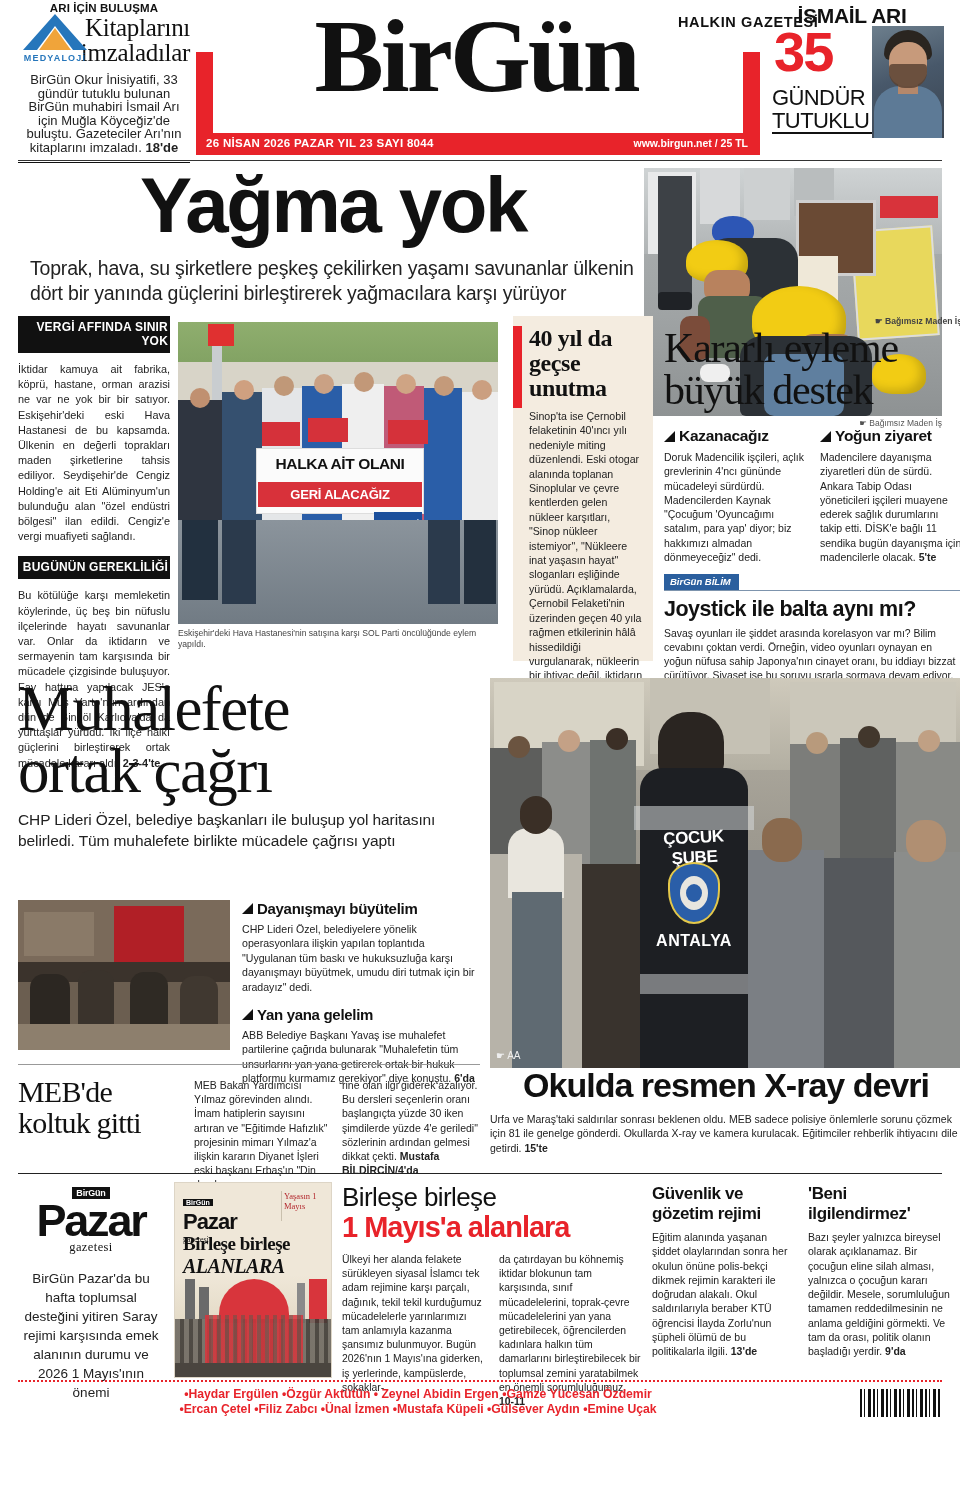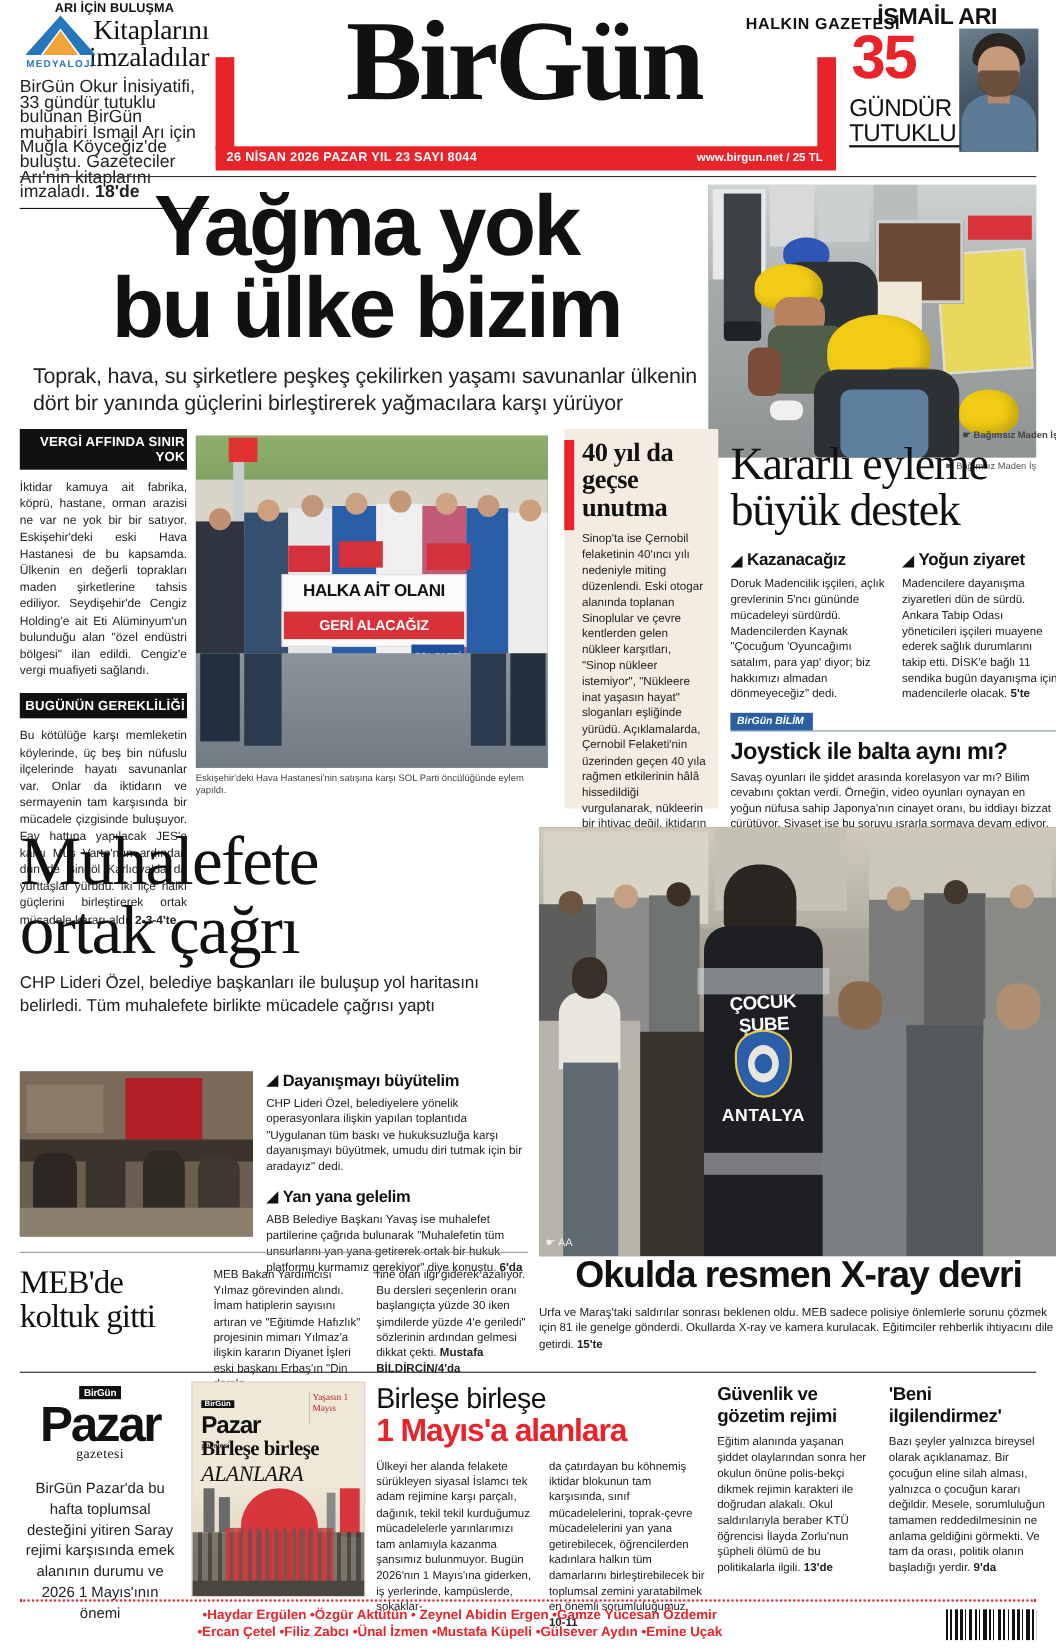--- a/index.html
+++ b/index.html
@@ -22,22 +22,22 @@
     font-weight: bold; font-size: 11.5px; letter-spacing: .1px;
     text-align: center; color: #111; margin-bottom: 1px;
   }
   .promo-head {
     font-family: "Liberation Serif", serif;
     font-size: 25px; line-height: 25px; color: #111;
     text-align: right; font-weight: 400;
     letter-spacing: -.3px;
   }
   .promo-body {
-    font-size: 16px; line-height: 13.6px; color: #222;
-    margin-top: 8px; text-align: left;
+    font-size: 13px; line-height: 13.6px; color: #222;
+    margin-top: 8px; text-align: center;
   }
   .promo-body b { font-weight: bold; }
   .promo-rule { border-bottom: 1.6px solid #111; margin-top: 7px; }
 
   .medyaloji {
     position: absolute; left: 14px; top: 12px; width: 82px; height: 58px;
     z-index: 4; opacity: .95;
   }
   .medyaloji .mlogo { width: 68px; height: 40px; position: relative; margin: 0 auto; }
   .medyaloji .mword {
@@ -268,21 +268,21 @@
   }
   .pz-gaz { font-family:"Liberation Serif",serif; font-size: 12.5px; color:#111; letter-spacing:.4px; margin-top:-2px;}
   .pz-blurb { font-size: 13.5px; line-height: 19px; color: #222; margin-top: 14px; }
 
   .pz-cover {
     position: absolute; left: 156px; top: 0; width: 158px; height: 196px;
     background: #efe7d8; overflow: hidden; border: 1px solid #ddd5c6;
   }
   .pz-cover .cw { font-size: 22px; font-weight: bold; letter-spacing:-1px; color:#111; }
   .pz-cover .ch1 { font-family:"Liberation Serif",serif; font-size:19px; font-weight:bold; color:#111; letter-spacing:-.5px;}
-  .pz-cover .ch2 { font-family:"Liberation Serif",serif; font-size:20px; font-style:italic; font-weight:normal; color:#111; letter-spacing:-.5px;}
+  .pz-cover .ch2 { font-family:"Liberation Serif",serif; font-size:20px; font-style:italic; font-weight:bold; color:#111; letter-spacing:-.5px;}
 
   .pz-b { position: absolute; left: 324px; top: 2px; width: 300px; }
   .pz-kicker { font-size: 26px; line-height: 27px; color: #111; letter-spacing: -.6px; }
   .pz-head { font-size: 29px; line-height: 31px; font-weight: bold; color: #e8232a; letter-spacing: -1px; margin-top: 1px; }
   .pz-twocol { display: flex; gap: 14px; margin-top: 10px; }
   .pz-twocol .body-txt { font-size: 10.4px; line-height: 14.2px; width: 143px; text-align:left; margin-top:0; }
 
   .pz-c { position: absolute; left: 634px; top: 2px; width: 142px; }
   .pz-d { position: absolute; left: 790px; top: 2px; width: 146px; }
   .pz-sh { font-size: 17px; line-height: 20px; font-weight: bold; color: #111; letter-spacing: -.4px; }
@@ -353,21 +353,20 @@
       </div>
     </div>
 
     <div class="masthead-rule"></div>
   </div>
 
   <div class="lead">
     <div class="lead-left">
       <div class="lead-title">
         <div>Yağma yok</div>
-        <div>bu ülke bizim</div>
       </div>
       <div class="lead-deck">Toprak, hava, su şirketlere peşkeş çekilirken yaşamı savunanlar ülkenin dört bir yanında güçlerini birleştirerek yağmacılara karşı yürüyor</div>
     </div>
 
     <div class="lead-photo">
       <div class="ph ph-bg"></div>
 
       <div class="ph" style="left:0;top:0;width:298px;height:86px;background:linear-gradient(180deg,#cfd3d4,#b0b4b5);"></div>
       <div class="ph" style="left:4px;top:4px;width:48px;height:82px;background:#e8e9ea;"></div>
       <div class="ph" style="left:56px;top:0;width:40px;height:56px;background:#d7d9da;"></div>
@@ -471,21 +470,21 @@
       <div class="serif-head">
         <div>Kararlı eyleme</div>
         <div>büyük destek</div>
       </div>
       <div class="subcols">
         <div class="subcol">
           <div class="subhead">
             <span class="tri"></span>
             <span>Kazanacağız</span>
           </div>
-          <div class="body-txt">Doruk Madencilik işçileri, açlık grevlerinin 5'ncı gününde mücadeleyi sürdürdü. Madencilerden Kaynak "Çocuğum 'Oyuncağımı satalım, para yap' diyor; biz hakkımızı almadan dönmeyeceğiz" dedi.</div>
+          <div class="body-txt">Doruk Madencilik işçileri, açlık grevlerinin 4'ncı gününde mücadeleyi sürdürdü. Madencilerden Kaynak "Çocuğum 'Oyuncağımı satalım, para yap' diyor; biz hakkımızı almadan dönmeyeceğiz" dedi.</div>
         </div>
         <div class="subcol">
           <div class="subhead">
             <span class="tri"></span>
             <span>Yoğun ziyaret</span>
           </div>
           <div class="body-txt"><span>Madencilere dayanışma ziyaretleri dün de sürdü. Ankara Tabip Odası yöneticileri işçileri muayene ederek sağlık durumlarını takip etti. DİSK'e bağlı 11 sendika bugün dayanışma için madencilerle olacak. </span><b>5'te</b></div>
         </div>
       </div>
     </div>

